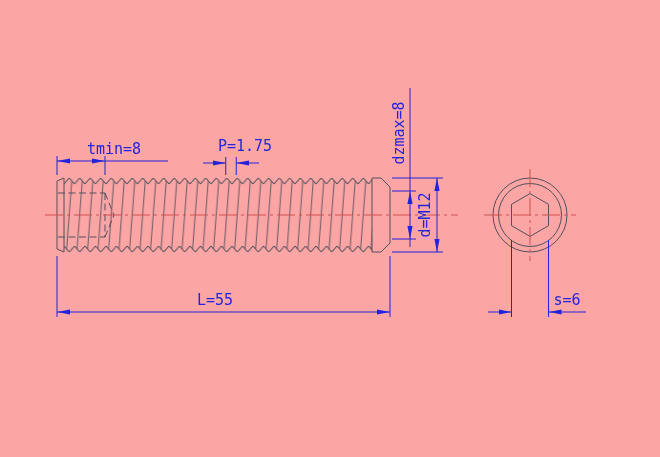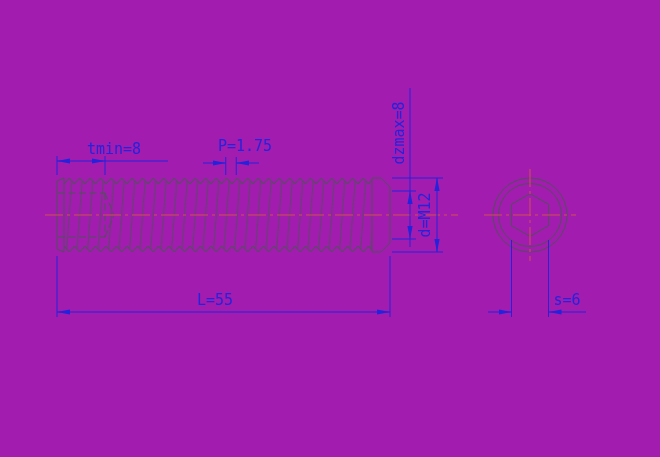--- a/index.html
+++ b/index.html
@@ -5,21 +5,21 @@
   html, body {
     margin: 0;
     padding: 0;
     background: #ffffff;
     font-family: "DejaVu Sans", sans-serif;
   }
   .canvas-wrap {
     position: relative;
     width: 660px;
     height: 457px;
-    background: #a21caf;
+    background: #fca5a5;
     overflow: hidden;
   }
   svg { display: block; }
 
   
   .outline { stroke: #50505a; stroke-width: 1; fill: none; }
   .hidden-line { stroke: #50505a; stroke-width: 1; fill: none; stroke-dasharray: 7 3.5; }
   .centerline { stroke: #d05050; stroke-width: 1; fill: none; stroke-dasharray: 18 4 3 4; }
   .dim-line { stroke: #2323dc; stroke-width: 1; fill: none; }
   .dim-text {

